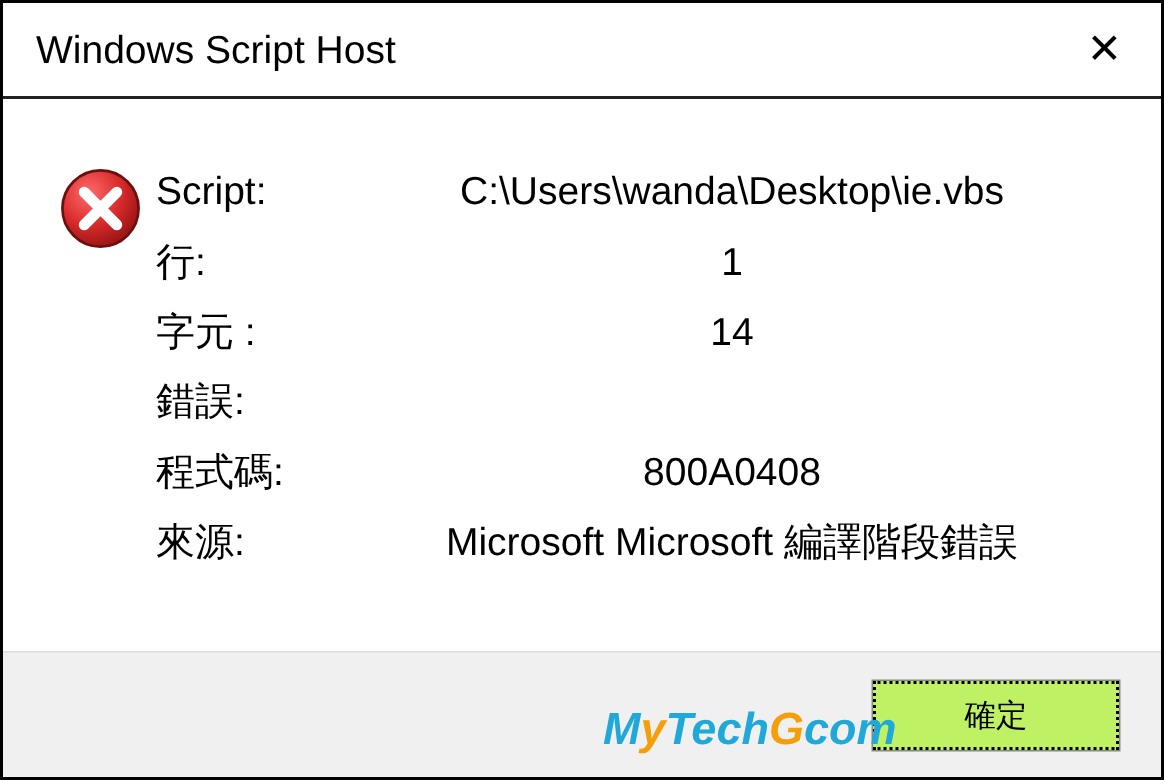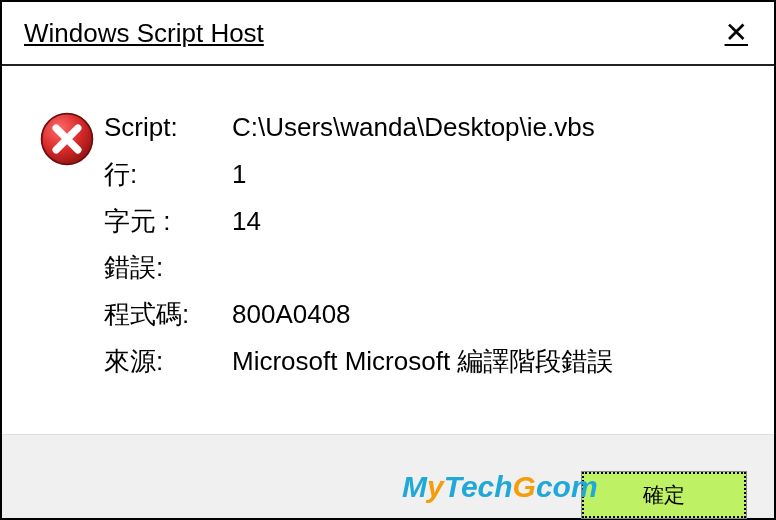--- a/index.html
+++ b/index.html
@@ -18,21 +18,20 @@
       flex-direction: column;
       background: #fff;
     }
     .titlebar {
       display: flex;
       align-items: center;
       justify-content: space-between;
       padding: 8px 18px 8px 22px;
       border-bottom: 2px solid #222;
       height: 64px;
-      text-decoration: underline;
     }
     .title-text {
       font-size: 26px;
       color: #000;
       font-weight: 400;
     }
     .close-x {
       font-size: 28px;
       font-weight: 300;
       color: #000;
@@ -63,27 +62,28 @@
     }
     .row {
       display: flex;
     }
     .label {
       width: 128px;
       flex-shrink: 0;
     }
     .value {
       flex: 1;
+      text-align: center;
     }
     .footer {
       background: #f0f0f0;
       border-top: 1px solid #ddd;
       height: 84px;
       display: flex;
-      align-items: flex-end;
+      align-items: center;
       justify-content: flex-end;
       padding-right: 28px;
       position: relative;
     }
     .ok-button {
       width: 164px;
       height: 46px;
       background: #bef264;
       border: 2px dotted #000;
       outline: 1px solid #888;

